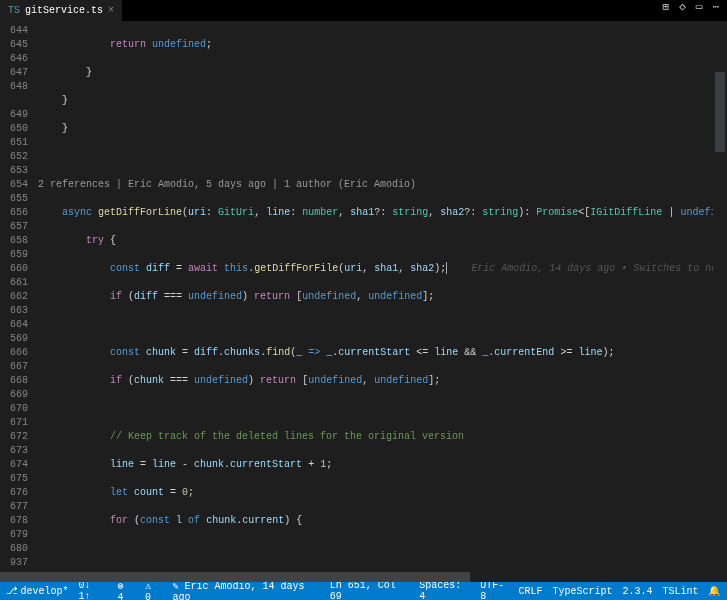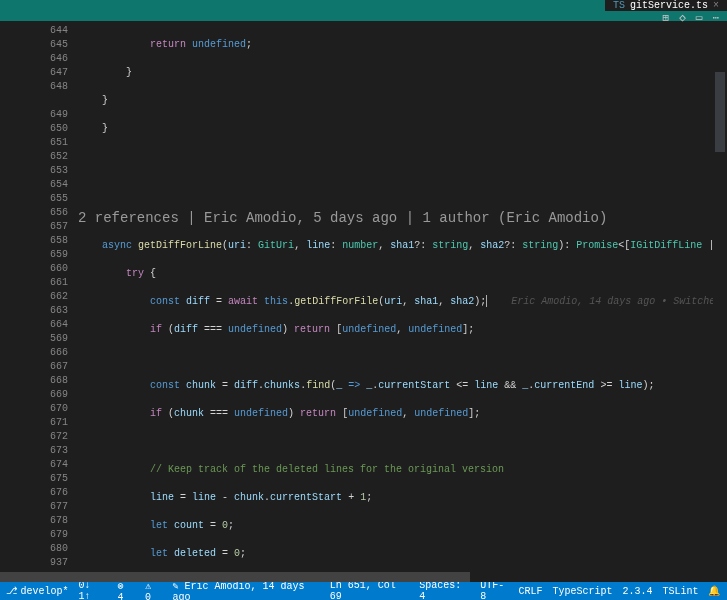--- a/index.html
+++ b/index.html
@@ -9,25 +9,24 @@
   background: #1e1e1e;
   color: #d4d4d4;
   width: 727px;
   height: 600px;
   overflow: hidden;
   display: flex;
   flex-direction: column;
 }
 .tabs {
   height: 22px;
-  background: #0f766e;
-  display: flex;
-  align-items: flex-end;
+  background: #000000;
+  display: flex;
+  align-items: flex-start;
   border-bottom: 1px solid #1e1e1e;
-  flex-direction: column;
 }
 .tab {
   display: flex;
   align-items: center;
   padding: 0 8px;
   height: 100%;
   background: #1e1e1e;
   gap: 5px;
   font-size: 10px;
 }
@@ -48,21 +47,20 @@
   position: relative;
 }
 .gutter {
   width: 38px;
   text-align: right;
   padding-right: 10px;
   color: #858585;
   font-size: 10px;
   line-height: 14px;
   padding-top: 2px;
-  margin-left: 40px;
 }
 .code {
   flex: 1;
   line-height: 14px;
   font-size: 10px;
   white-space: pre;
   padding-top: 2px;
   overflow: hidden;
 }
 .minimap {
@@ -72,23 +70,22 @@
 }
 .mini-block {
   position: absolute;
   right: 2px;
   width: 10px;
   background: #3a3d41;
 }
 .line { height: 14px; }
 .codelens {
   color: #999999;
-  font-size: 14px;
+  font-size: 10px;
   height: 14px;
-  margin-top: 33px;
 }
 .k { color: #569cd6; }
 .kc { color: #c586c0; }
 .n { color: #b5cea8; }
 .t { color: #4ec9b0; }
 .f { color: #dcdcaa; }
 .v { color: #9cdcfe; }
 .c { color: #6a9955; }
 .blame { color: #555555; font-style: italic; }
 .cursor {
@@ -195,21 +192,20 @@
 <div class="line">        <span class="kc">try</span> {</div>
 <div class="line">            <span class="k">const</span> <span class="v">diff</span> = <span class="kc">await</span> <span class="k">this</span>.<span class="f">getDiffForFile</span>(<span class="v">uri</span>, <span class="v">sha1</span>, <span class="v">sha2</span>);<span class="cursor"></span><span class="blame">    Eric Amodio, 14 days ago • Switches to new GitUris in more places</span></div>
 <div class="line">            <span class="kc">if</span> (<span class="v">diff</span> === <span class="k">undefined</span>) <span class="kc">return</span> [<span class="k">undefined</span>, <span class="k">undefined</span>];</div>
 <div class="line"></div>
 <div class="line">            <span class="k">const</span> <span class="v">chunk</span> = <span class="v">diff</span>.<span class="v">chunks</span>.<span class="f">find</span>(<span class="v">_</span> <span class="k">=&gt;</span> <span class="v">_</span>.<span class="v">currentStart</span> &lt;= <span class="v">line</span> &amp;&amp; <span class="v">_</span>.<span class="v">currentEnd</span> &gt;= <span class="v">line</span>);</div>
 <div class="line">            <span class="kc">if</span> (<span class="v">chunk</span> === <span class="k">undefined</span>) <span class="kc">return</span> [<span class="k">undefined</span>, <span class="k">undefined</span>];</div>
 <div class="line"></div>
 <div class="line">            <span class="c">// Keep track of the deleted lines for the original version</span></div>
 <div class="line">            <span class="v">line</span> = <span class="v">line</span> - <span class="v">chunk</span>.<span class="v">currentStart</span> + <span class="n">1</span>;</div>
 <div class="line">            <span class="k">let</span> <span class="v">count</span> = <span class="n">0</span>;</div>
-<div class="line">            <span class="k">let</span> <span class="v">deleted</span> = <span class="n">0</span>;</div>
 <div class="line">            <span class="kc">for</span> (<span class="k">const</span> <span class="v">l</span> <span class="k">of</span> <span class="v">chunk</span>.<span class="v">current</span>) {</div>
 
 
 
 
 
 
 
 
 

